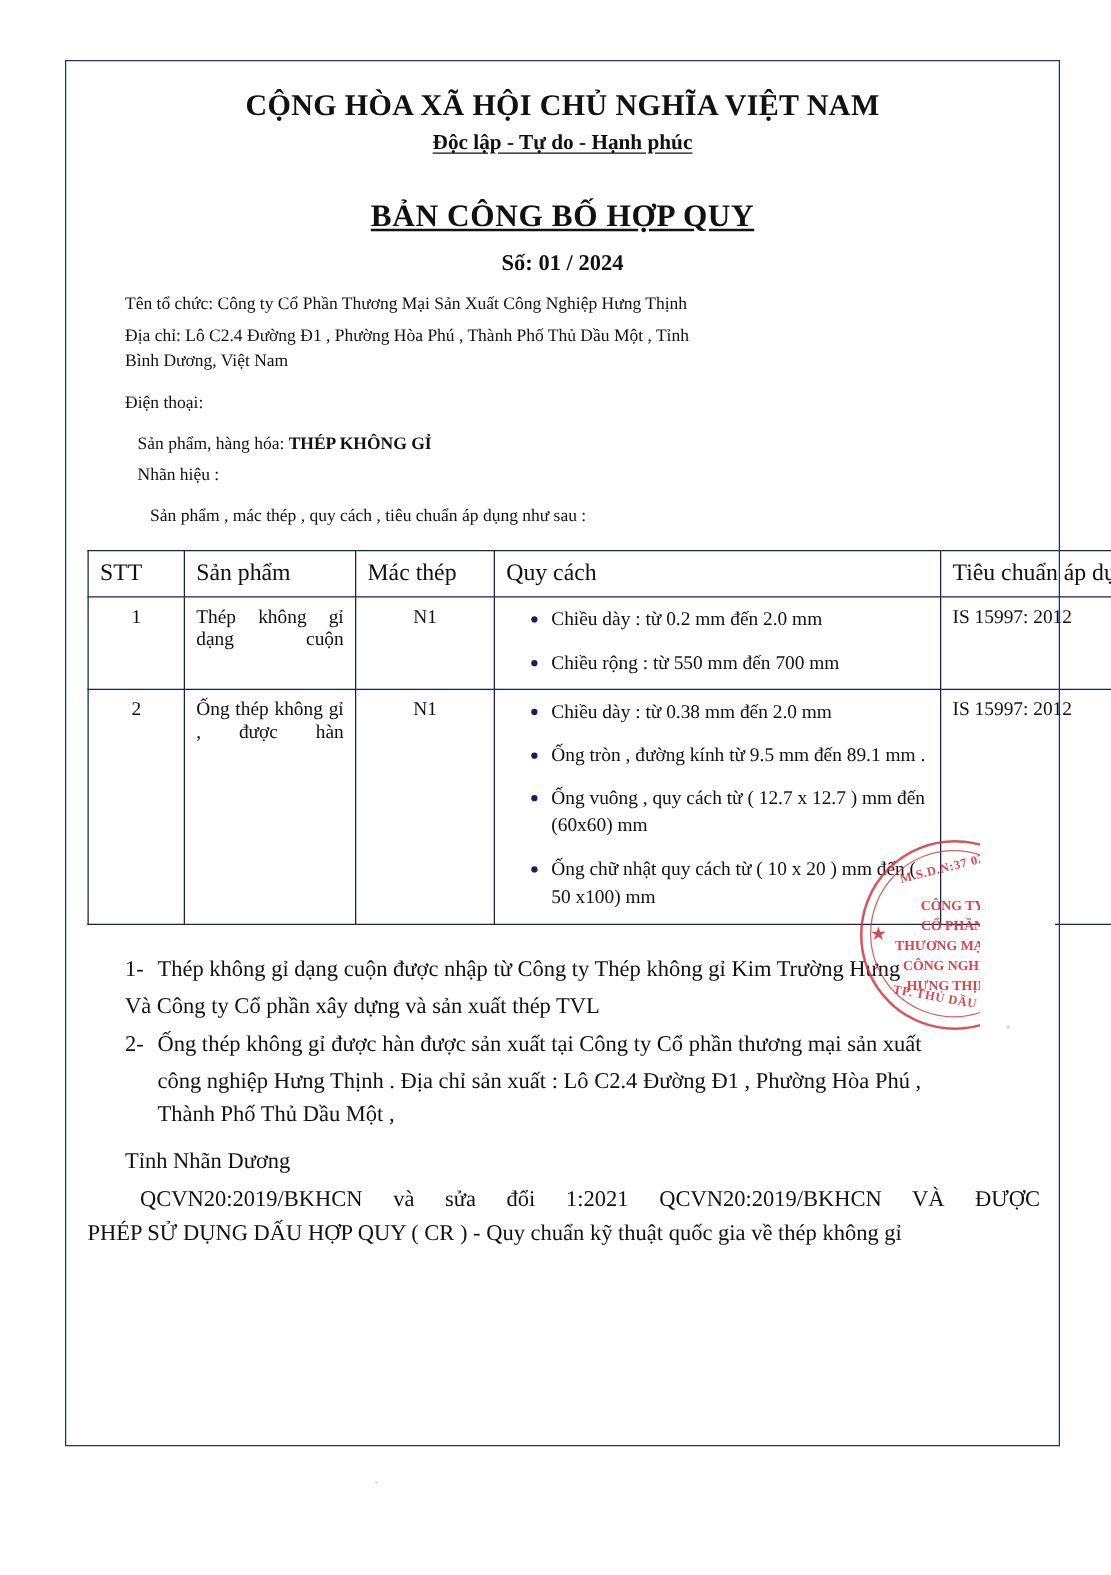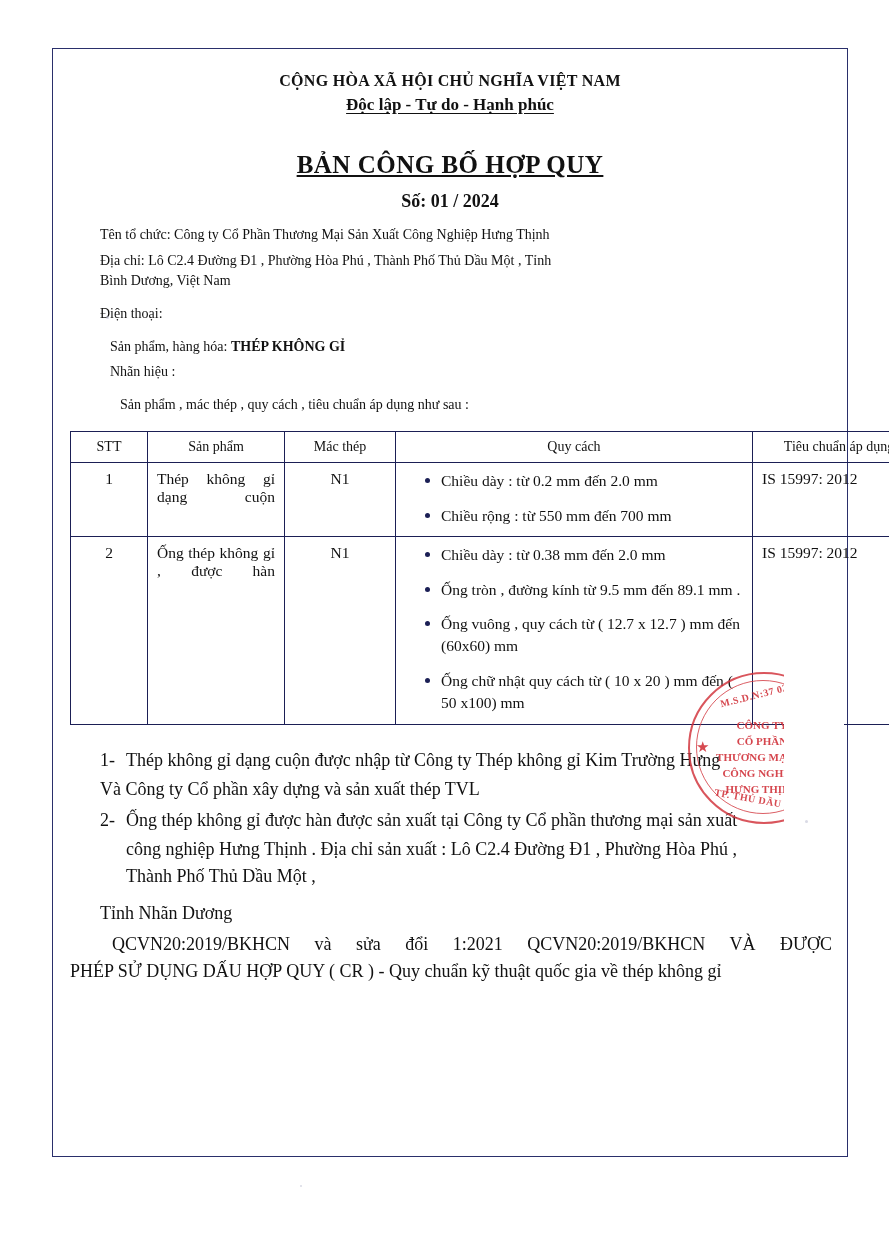--- a/index.html
+++ b/index.html
@@ -38,21 +38,21 @@
   .content {
     position: absolute;
     left: 70px;
     top: 60px;
     width: 760px;
   }
 
   .center { text-align: center; }
 
   .national-title {
-    font-size: 16px;
+    font-size: 24px;
     font-weight: bold;
     letter-spacing: 0.3px;
     margin-top: 12px;
   }
   .national-sub {
     font-size: 17px;
     font-weight: bold;
     margin-top: 5px;
     text-decoration: underline;
     text-underline-offset: 3px;
@@ -90,22 +90,22 @@
     table-layout: fixed;
     font-size: 15.5px;
   }
   table.spec th, table.spec td {
     border: 1px solid #1b1f55;
     padding: 7px 9px;
     vertical-align: top;
     font-weight: normal;
   }
   table.spec th {
-    text-align: center;
-    font-size: 14px;
+    text-align: left;
+    font-size: 19px;
   }
   .col-stt { width: 58px; text-align: center; }
   .col-sp  { width: 118px; }
   .col-mac { width: 92px; text-align: center; }
   .col-qc  { width: 338px; }
   .col-tc  { width: 154px; }
 
   td.c { text-align: center; }
   td.just { text-align: justify; text-align-last: justify; }
   .cellpad { padding-top: 9px; }

